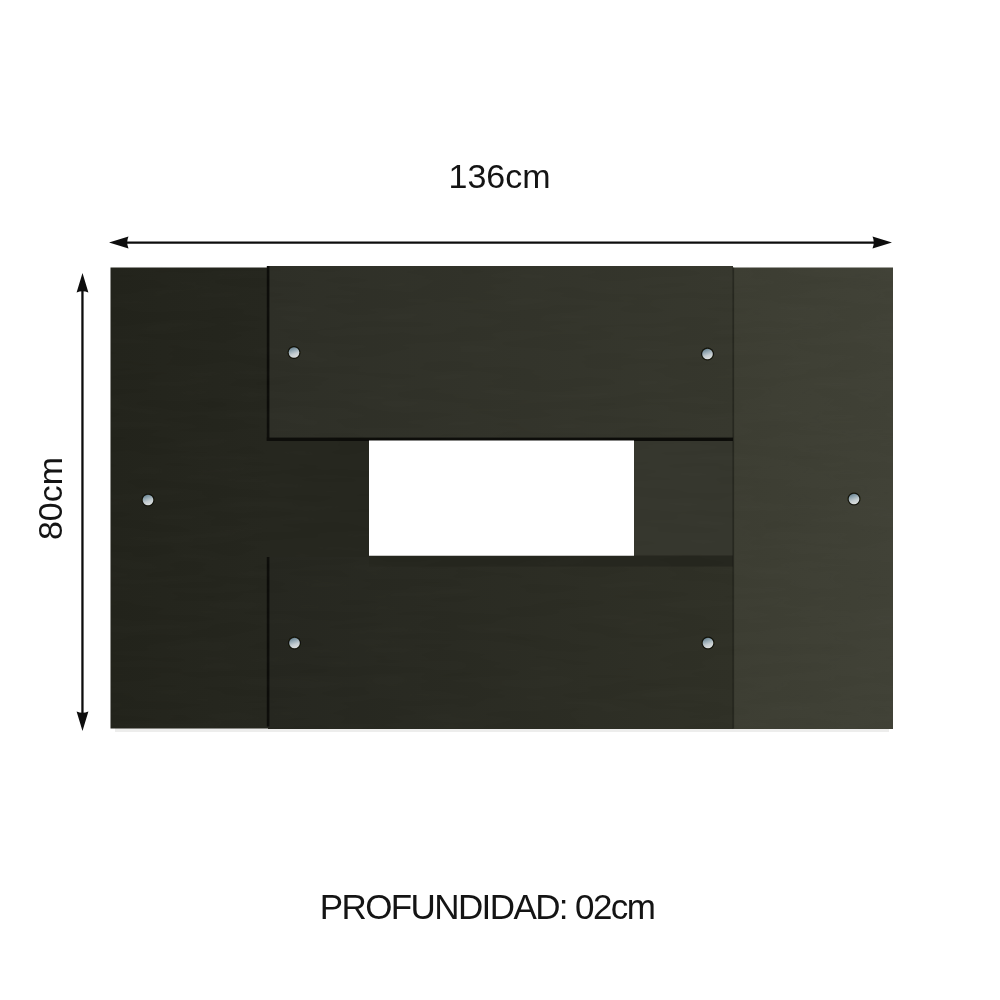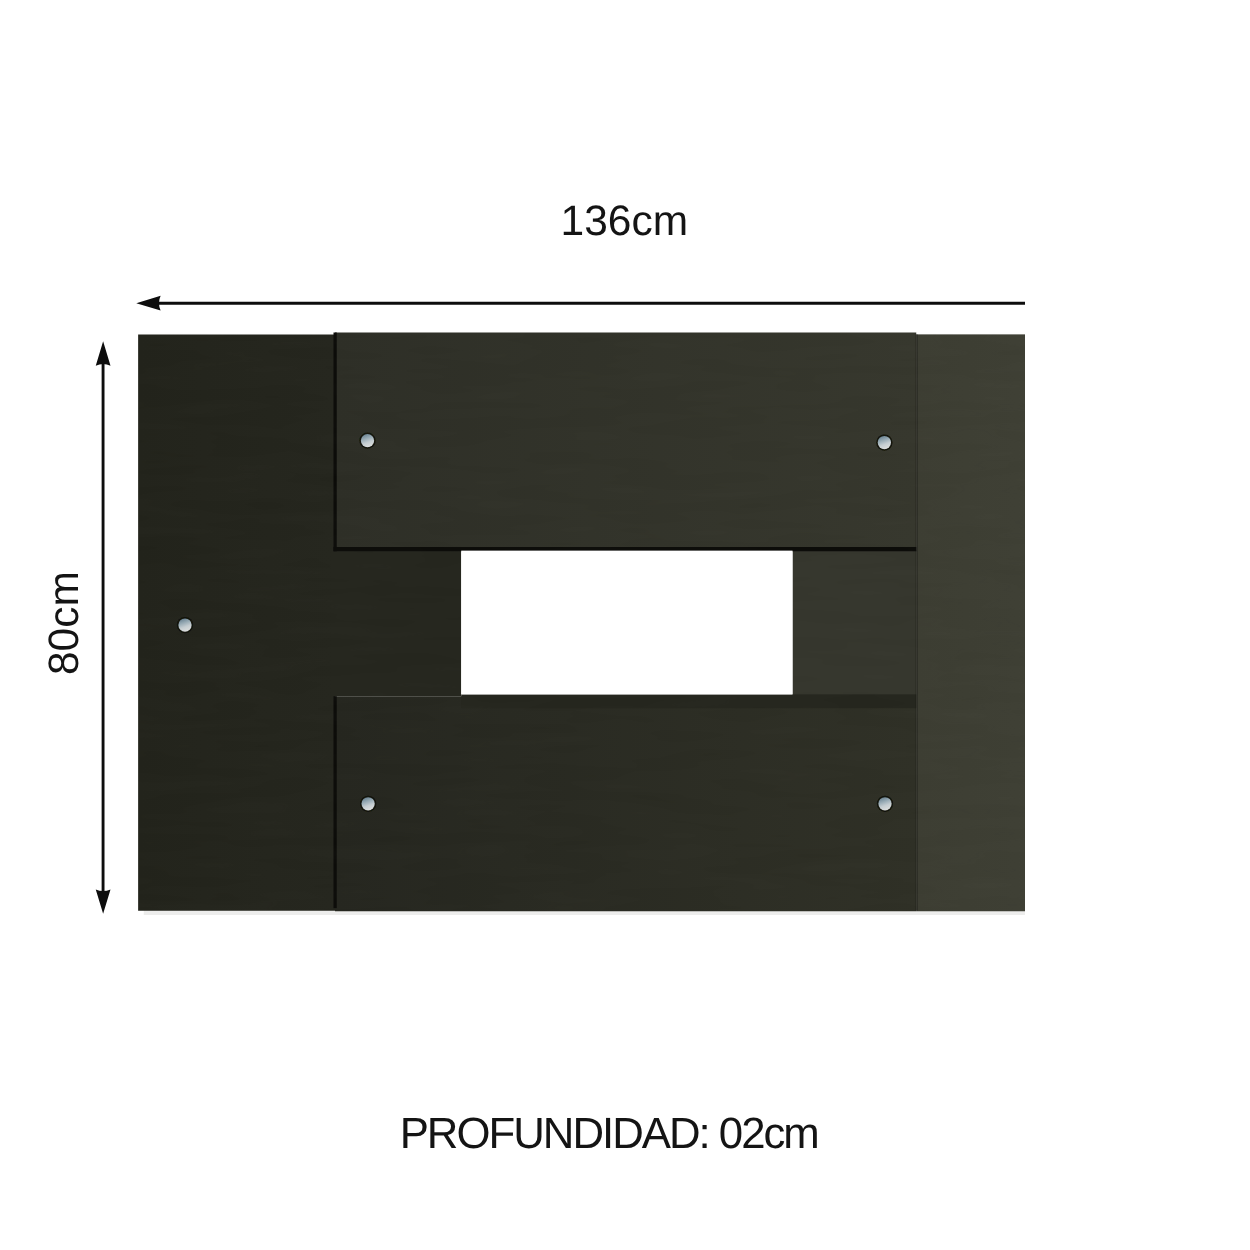--- a/index.html
+++ b/index.html
@@ -1,16 +1,16 @@
 <!DOCTYPE html>
 <html><head>
 <meta charset="utf-8">
 <style>
   html,body{margin:0;padding:0;background:#ffffff;}
-  #stage{position:relative;width:820px;height:1000px;background:#0f766e;overflow:hidden;
+  #stage{position:relative;width:1000px;height:1000px;background:#0f766e;overflow:hidden;
          font-family:"Liberation Sans", sans-serif;}
 </style>
 </head>
 <body>
 <div id="stage">
 <svg width="1000" height="1000" viewBox="0 0 1000 1000">
   <defs>
     <linearGradient id="gLeft" x1="0" y1="0" x2="1" y2="0">
       <stop offset="0" stop-color="#21221a"></stop>
       <stop offset="1" stop-color="#24251d"></stop>

